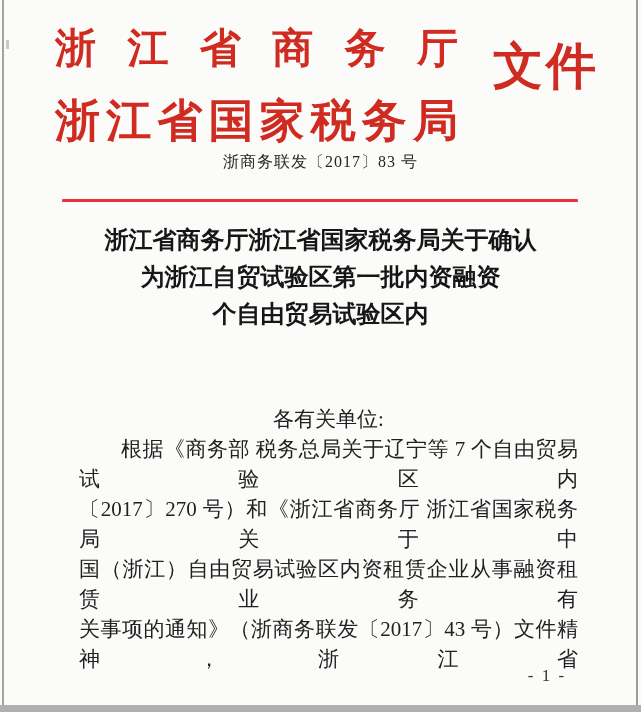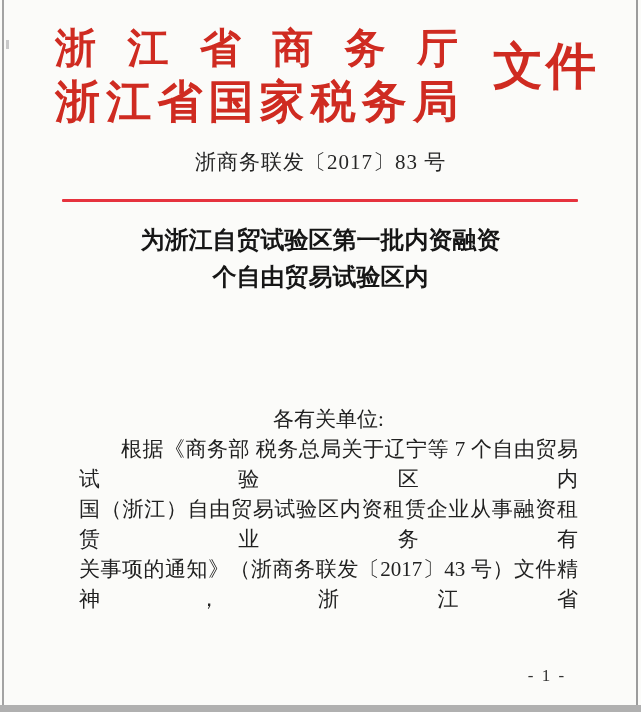--- a/index.html
+++ b/index.html
@@ -30,39 +30,39 @@
     width: 403px;
   }
   .org-line {
     font-weight: bold;
     color: #cf2b21;
     text-align: justify;
     text-align-last: justify;
     white-space: nowrap;
   }
   .org-line-1 { font-size: 41px; line-height: 52px; }
-  .org-line-2 { font-size: 45px; line-height: 56px; }
+  .org-line-2 { font-size: 45px; line-height: 56px; margin-top: 19px; }
 
   .doc-type {
     position: absolute;
     left: 493px; top: 36px;
     font-size: 50px;
     line-height: 60px;
     font-weight: bold;
     color: #cf2b21;
     letter-spacing: 3px;
     white-space: nowrap;
   }
 
   .doc-number {
     position: absolute;
     left: 0; top: 149px;
     width: 641px;
     text-align: center;
-    font-size: 21px;
+    font-size: 16px;
     line-height: 26px;
     letter-spacing: 1px;
     color: #262626;
   }
 
   .red-rule {
     position: absolute;
     left: 62px; top: 199px;
     width: 516px; height: 3px;
     background: #e6323e;
@@ -122,27 +122,29 @@
       <div class="org-line org-line-2" style="color: rgb(207, 43, 33);">浙江省国家税务局</div>
     </div>
     <div class="doc-type" style="color: rgb(207, 43, 33); font-family: Liberation Serif, serif;">文件</div>
   </header>
 
   <div class="doc-number">浙商务联发〔2017〕83 号</div>
 
   <div class="red-rule" style="background-color: rgb(230, 50, 62);"></div>
 
   <h1 class="title">
+    <div class="title-line">浙江省商务厅浙江省国家税务局关于确认</div>
     <div class="title-line">为浙江自贸试验区第一批内资融资</div>
     <div class="title-line">个自由贸易试验区内</div>
   </h1>
 
   <main class="body">
     <div class="salutation">各有关单位:</div>
     <div class="para-line indent">根据《商务部 税务总局关于辽宁等 7 个自由贸易试验区内</div>
+    <div class="para-line">〔2017〕270 号）和《浙江省商务厅 浙江省国家税务局关于中</div>
     <div class="para-line">国（浙江）自由贸易试验区内资租赁企业从事融资租赁业务有</div>
     <div class="para-line">关事项的通知》（浙商务联发〔2017〕43 号）文件精神，浙江省</div>
 
   </main>
 
   <div class="page-number">- 1 -</div>
 
 </div>
 
 </body></html>

